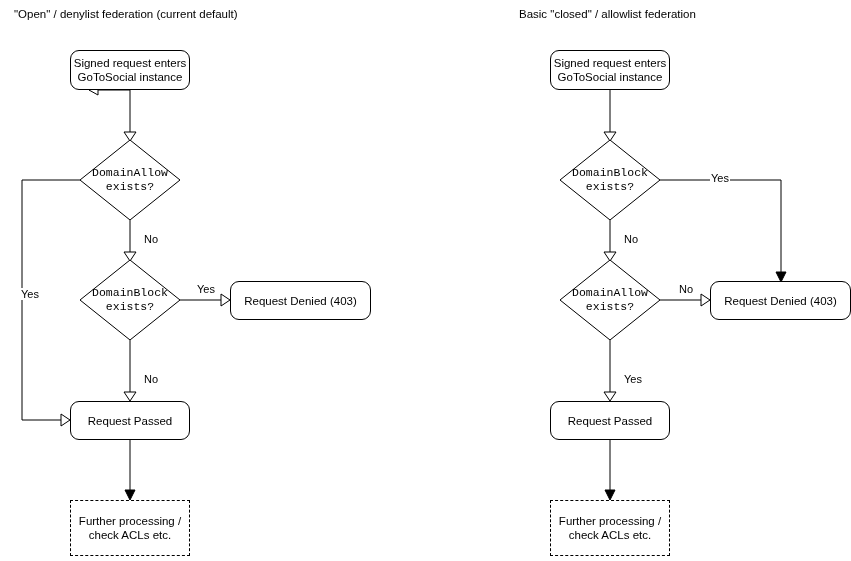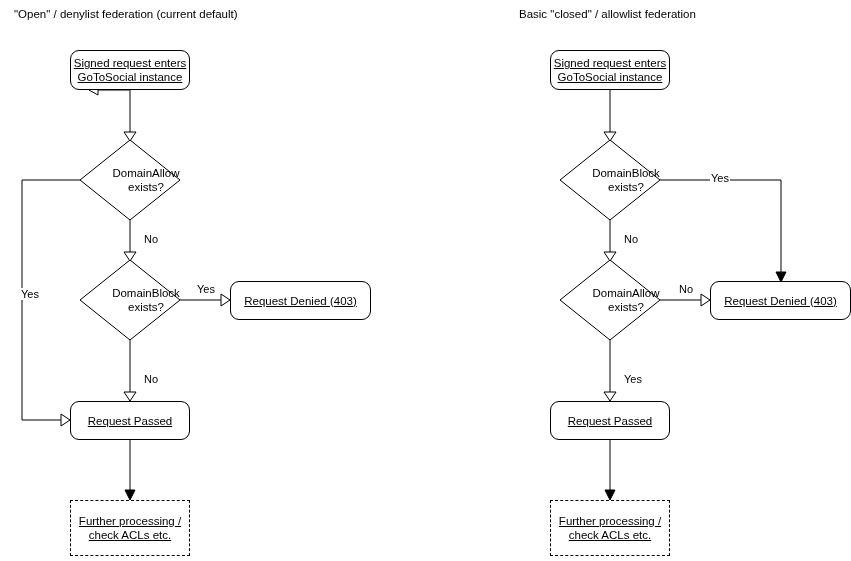--- a/index.html
+++ b/index.html
@@ -35,21 +35,20 @@
     position: absolute;
     box-sizing: border-box;
     display: flex;
     align-items: center;
     justify-content: center;
     text-align: center;
     font-size: 11.5px;
     line-height: 14px;
     color: #000000;
     background: #ffffff;
-    text-decoration: underline;
   }
   .rounded {
     border: 1px solid #000000;
     border-radius: 9px;
   }
   .dashed {
     border: 1px dashed #000000;
     border-radius: 0;
     align-items: center;
   }
@@ -58,32 +57,33 @@
     width: 100px;
     height: 80px;
   }
   .diamond-wrap svg {
     position: absolute;
     left: 0;
     top: 0;
   }
   .diamond-label {
     position: absolute;
-    left: 16px;
+    left: 0;
     top: 0;
     width: 100px;
     height: 80px;
     display: flex;
     align-items: center;
     justify-content: center;
     text-align: center;
     font-size: 11.5px;
     line-height: 14px;
     white-space: nowrap;
     pointer-events: none;
+    font-family: Liberation Mono, monospace;
   }
   .edge-label {
     position: absolute;
     font-size: 11px;
     line-height: 12px;
     color: #000000;
     background: #ffffff;
     padding: 0 1px;
     white-space: nowrap;
   }

